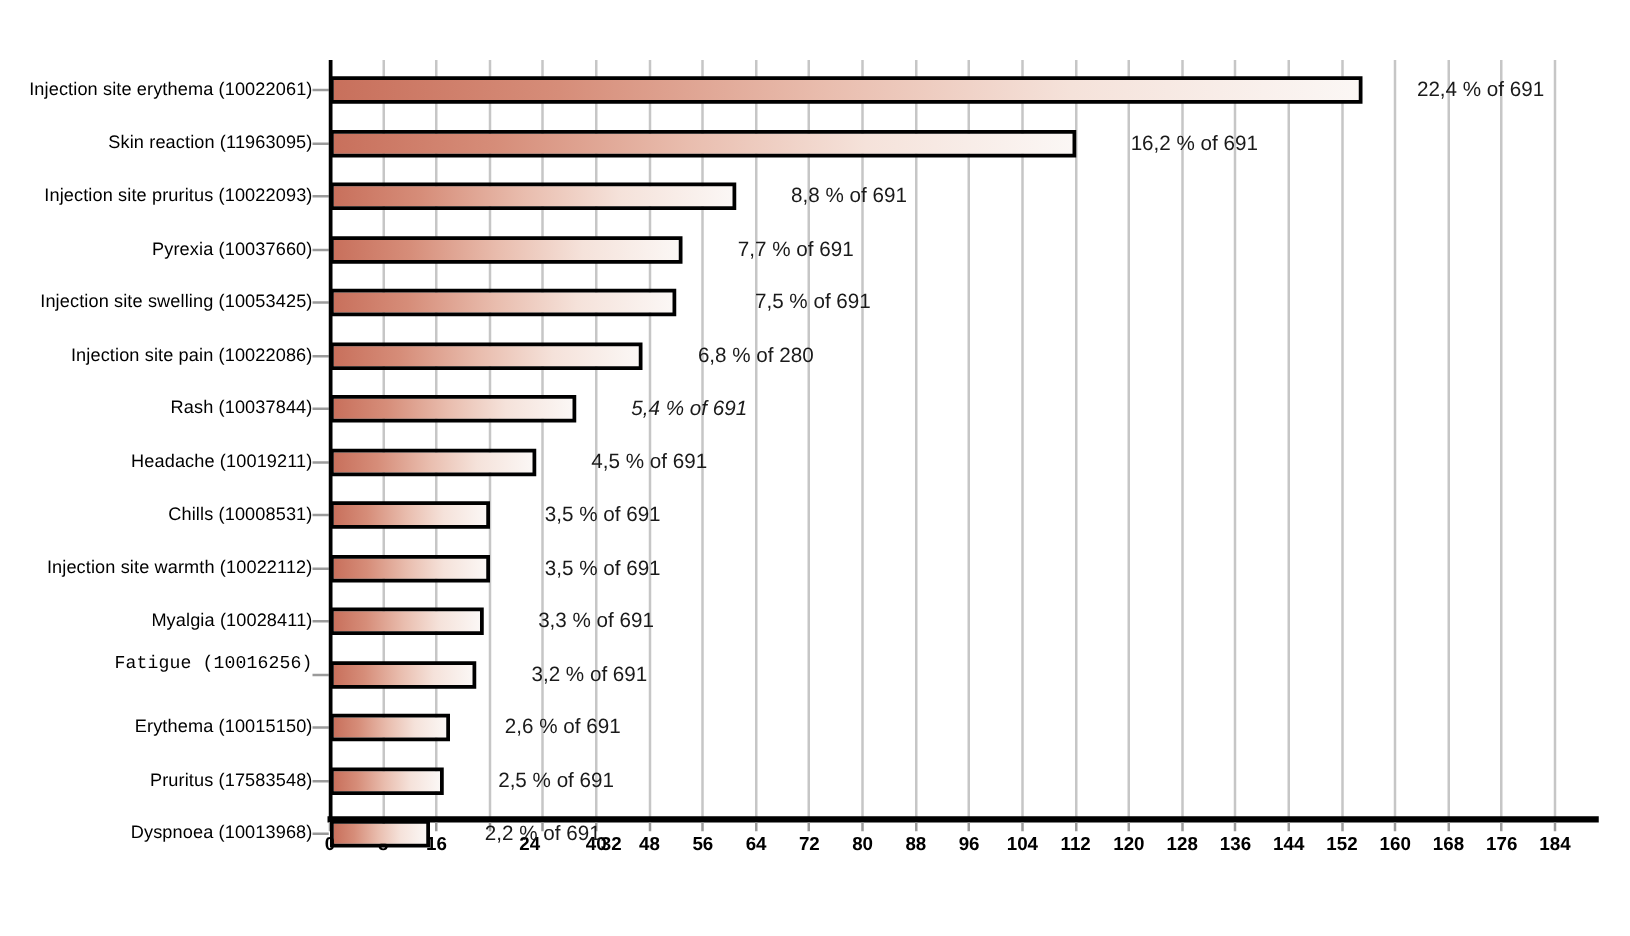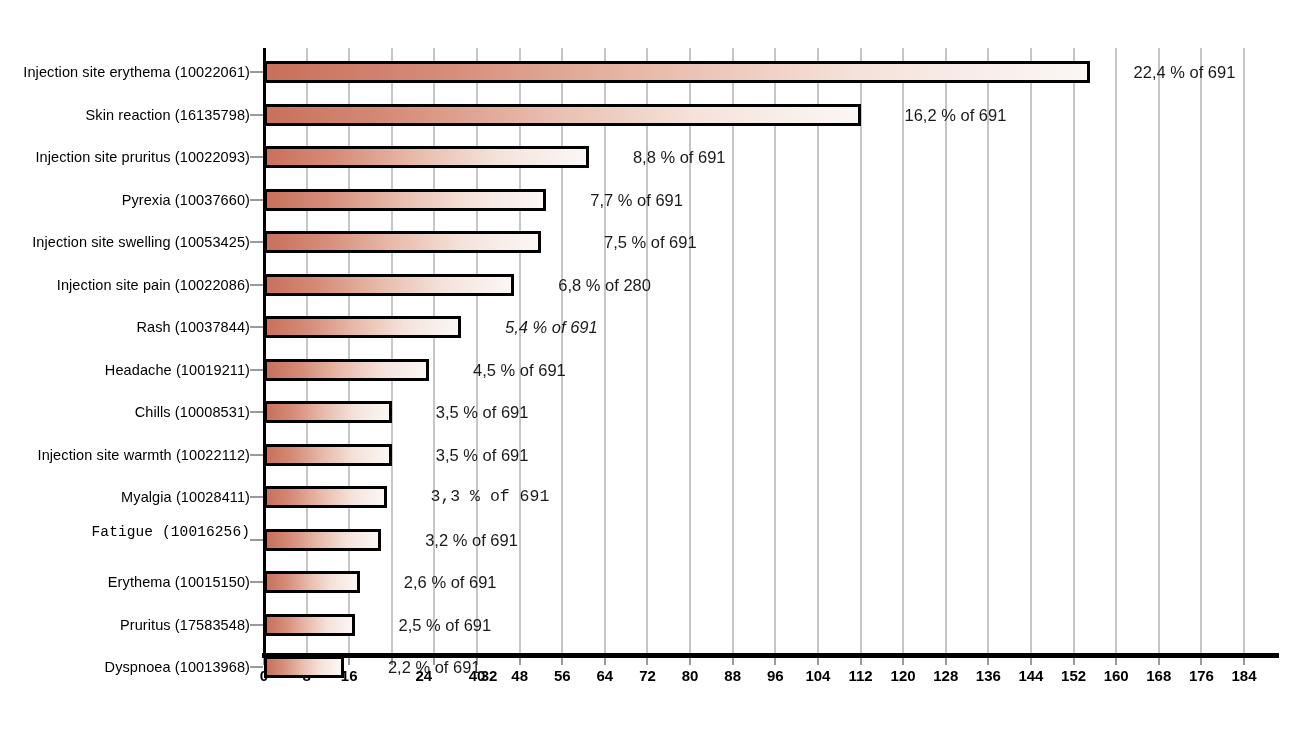--- a/index.html
+++ b/index.html
@@ -132,21 +132,21 @@
   }
 </style>
 </head>
 <body>
 
 <div id="chart-root">
 
   <div id="category-labels">
       <div class="cat-label" style="top: 72px;">Injection site erythema (10022061)</div>
       <div class="cat-tick" style="top: 72px;"></div>
-      <div class="cat-label" style="top: 114.5px;">Skin reaction (16135798)</div>
+      <div class="cat-label" style="top: 114.5px;">Skin reaction (11963095)</div>
       <div class="cat-tick" style="top: 114.5px;"></div>
       <div class="cat-label" style="top: 157px;">Injection site pruritus (10022093)</div>
       <div class="cat-tick" style="top: 157px;"></div>
       <div class="cat-label" style="top: 199.5px;">Pyrexia (10037660)</div>
       <div class="cat-tick" style="top: 199.5px;"></div>
       <div class="cat-label" style="top: 242px;">Injection site swelling (10053425)</div>
       <div class="cat-tick" style="top: 242px;"></div>
       <div class="cat-label" style="top: 284.5px;">Injection site pain (10022086)</div>
       <div class="cat-tick" style="top: 284.5px;"></div>
       <div class="cat-label" style="top: 327px;">Rash (10037844)</div>
@@ -208,21 +208,21 @@
       <div class="bar-value-label" style="left: 294.326px; top: 236.5px;">6,8 % of 280</div>
       <div class="bar" title="Rash (10037844): 5,4 % of 691" style="left: 0px; top: 279px; width: 197.065px;"></div>
       <div class="bar-value-label" style="left: 241.065px; top: 279px; font-style: italic;">5,4 % of 691</div>
       <div class="bar" title="Headache (10019211): 4,5 % of 691" style="left: 0px; top: 321.5px; width: 165.109px;"></div>
       <div class="bar-value-label" style="left: 209.109px; top: 321.5px;">4,5 % of 691</div>
       <div class="bar" title="Chills (10008531): 3,5 % of 691" style="left: 0px; top: 364px; width: 127.826px;"></div>
       <div class="bar-value-label" style="left: 171.826px; top: 364px;">3,5 % of 691</div>
       <div class="bar" title="Injection site warmth (10022112): 3,5 % of 691" style="left: 0px; top: 406.5px; width: 127.826px;"></div>
       <div class="bar-value-label" style="left: 171.826px; top: 406.5px;">3,5 % of 691</div>
       <div class="bar" title="Myalgia (10028411): 3,3 % of 691" style="left: 0px; top: 449px; width: 122.5px;"></div>
-      <div class="bar-value-label" style="left: 166.5px; top: 449px; font-family: Liberation Mono, monospace;">3,3 % of 691</div>
+      <div class="bar-value-label" style="left: 166.5px; top: 449px;">3,3 % of 691</div>
       <div class="bar" title="Fatigue (10016256): 3,2 % of 691" style="left: 0px; top: 491.5px; width: 117.174px;"></div>
       <div class="bar-value-label" style="left: 161.174px; top: 491.5px;">3,2 % of 691</div>
       <div class="bar" title="Erythema (10015150): 2,6 % of 691" style="left: 0px; top: 534px; width: 95.8696px;"></div>
       <div class="bar-value-label" style="left: 139.87px; top: 534px;">2,6 % of 691</div>
       <div class="bar" title="Pruritus (10037087): 2,5 % of 691" style="left: 0px; top: 576.5px; width: 90.5435px;"></div>
       <div class="bar-value-label" style="left: 134.543px; top: 576.5px;">2,5 % of 691</div>
       <div class="bar" title="Dyspnoea (10013968): 2,2 % of 691" style="left: 0px; top: 619px; width: 79.8913px;"></div>
       <div class="bar-value-label" style="left: 123.891px; top: 619px;">2,2 % of 691</div>
     </div>
 

